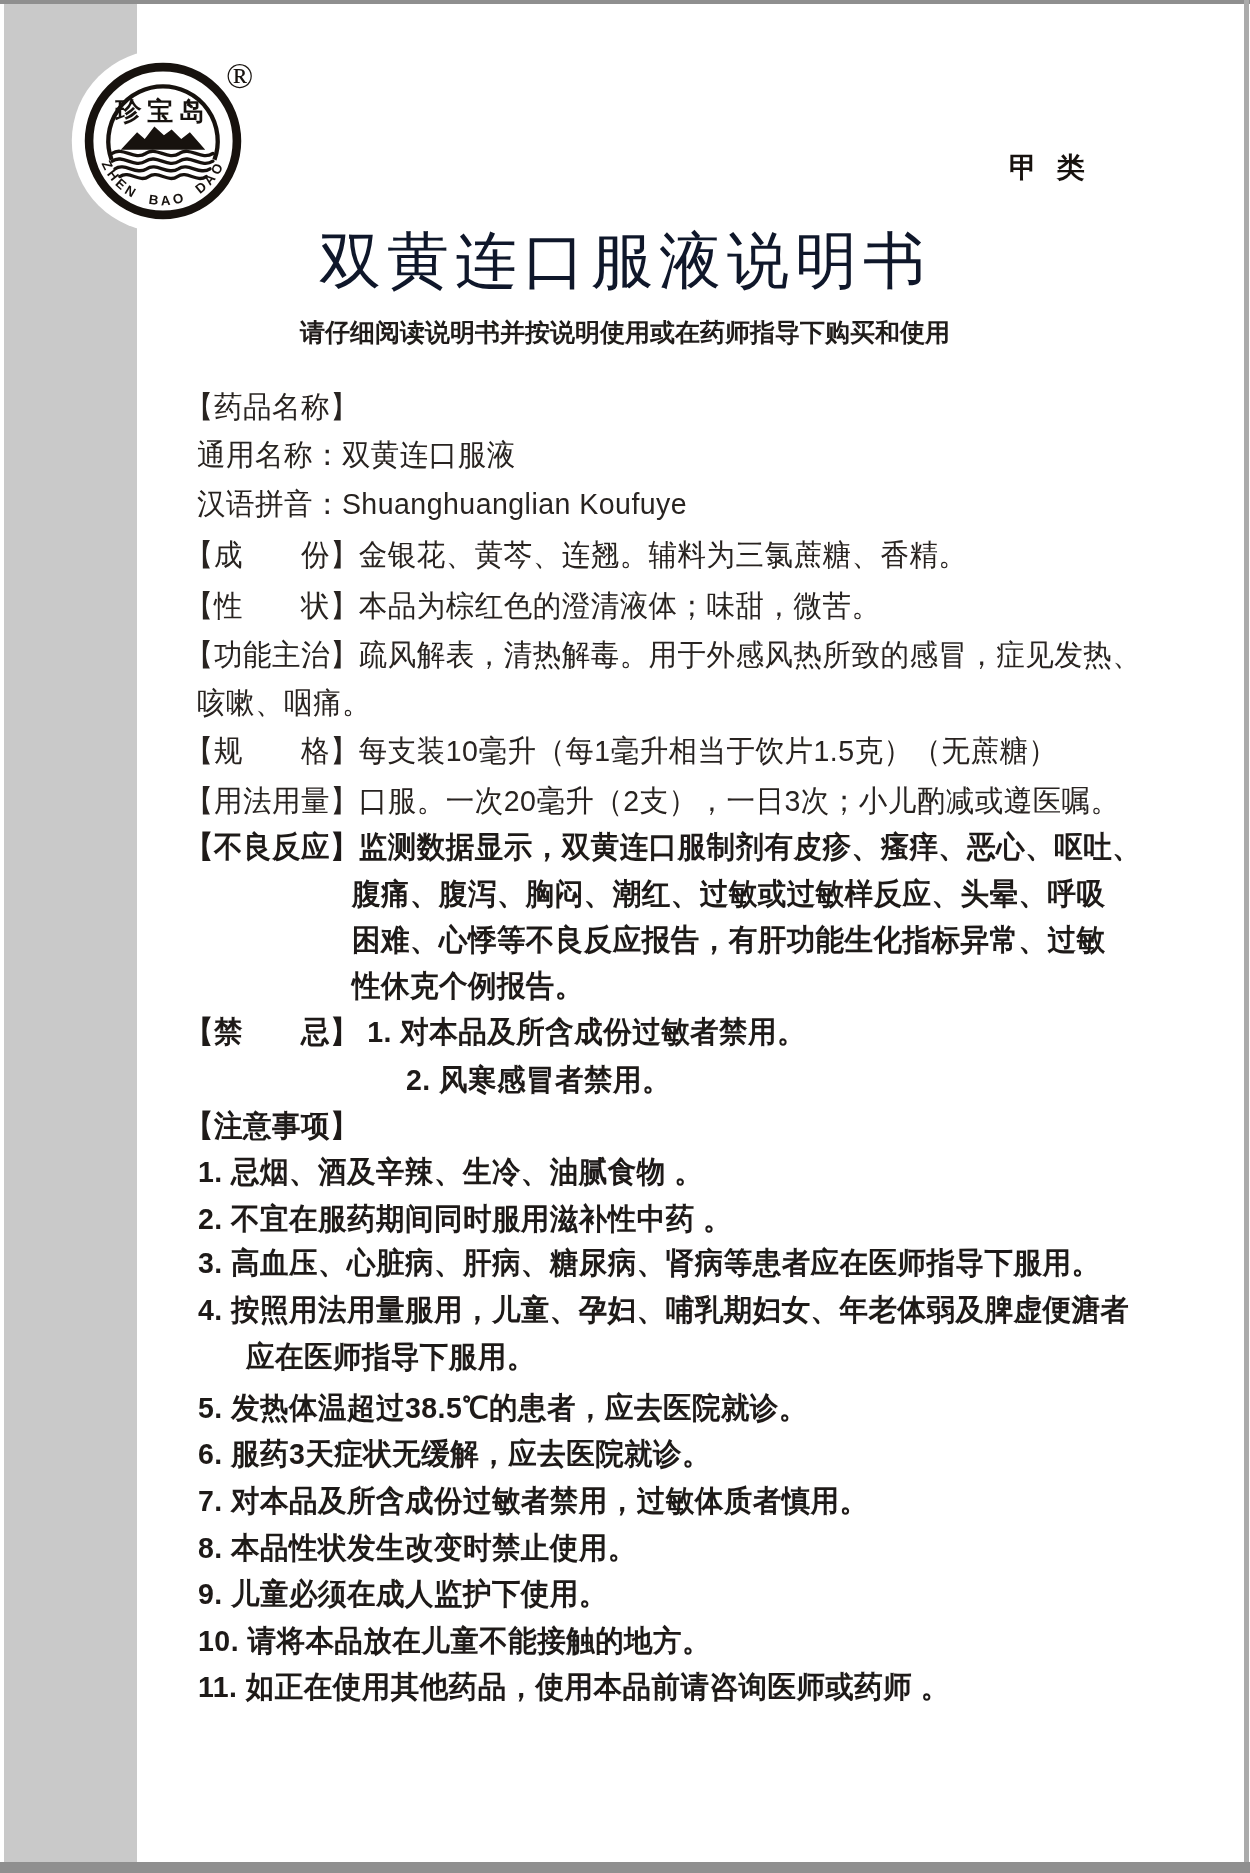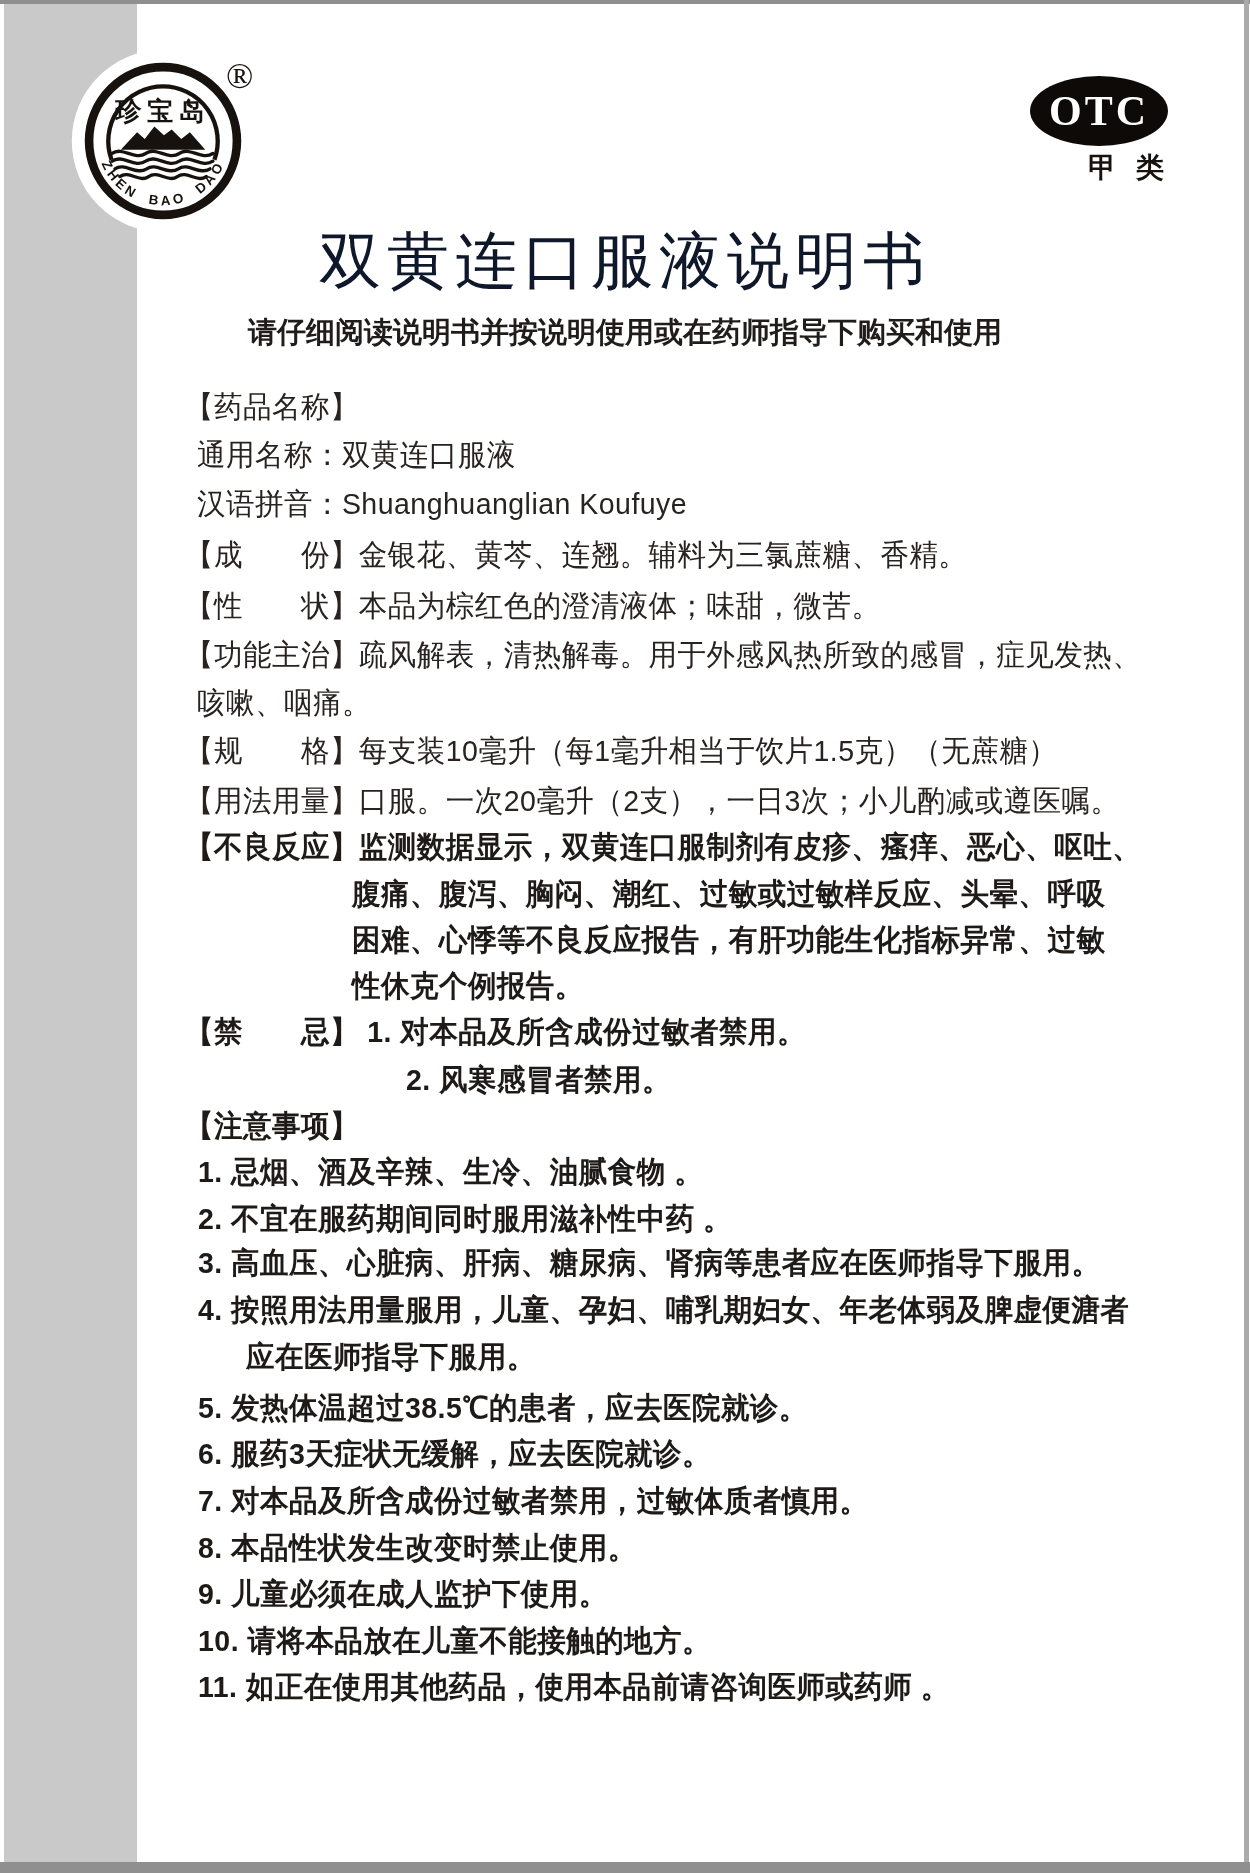--- a/index.html
+++ b/index.html
@@ -27,36 +27,36 @@
 
   
   .otc-ellipse{
     position:absolute;left:1030px;top:76px;width:138px;height:70px;
     background:#0d0a08;border-radius:50%;
     display:flex;align-items:center;justify-content:center;
     color:#ffffff;font-family:"Liberation Serif", serif;
     font-weight:bold;font-size:42px;letter-spacing:3px;
   }
   .otc-class{
-    position:absolute;left:1032px;top:149px;width:138px;
-    text-align:right;font-weight:bold;font-size:28px;letter-spacing:6px;
+    position:absolute;left:1009px;top:149px;width:138px;
+    text-align:left;font-weight:bold;font-size:28px;letter-spacing:6px;
     color:#17120e;white-space:nowrap;
   }
 
   
   .title-wrap{position:absolute;left:150px;top:0;width:950px;text-align:center;}
   .doc-title{
     position:absolute;left:0;top:222px;width:950px;
     font-family:"Liberation Serif", serif;
     font-weight:400;font-size:62px;line-height:78px;
     letter-spacing:6px;color:#0f172a;white-space:nowrap;
   }
   .doc-subtitle{
     position:absolute;left:0;top:312px;width:950px;
-    font-weight:bold;font-size:29px;line-height:40px;
+    font-weight:bold;font-size:25px;line-height:40px;
     letter-spacing:0px;color:#201c1a;white-space:nowrap;
   }
 
   
   .ln{
     position:absolute;
     font-size:30px;line-height:38px;
     letter-spacing:0.5px;white-space:nowrap;
     color:#282320;
     transform:scaleX(0.95);transform-origin:0 50%;
@@ -92,23 +92,20 @@
     <path d="M -45 37 c 10 -7 20 7 30 0 c 10 -7 20 7 30 0 c 10 -7 20 7 30 0" fill="none" stroke="#17120e" stroke-width="3.5" stroke-linecap="round"></path>
     <defs>
       <path id="arcpath" d="M -66 18 A 69 69 0 0 0 66 18" fill="none"></path>
     </defs>
     <text font-family="Liberation Sans, sans-serif" font-weight="bold" font-size="14" letter-spacing="3.5" word-spacing="7" fill="#17120e">
       <textPath href="#arcpath" startOffset="50%" text-anchor="middle">ZHEN BAO DAO</textPath>
     </text>
   </svg>
   <div class="reg-mark">®</div>
 
-  <div class="otc-ellipse">
-    <span>OTC</span>
-  </div>
   <div class="otc-class">甲 类</div>
 
   <div class="title-wrap">
     <div class="doc-title">双黄连口服液说明书</div>
     <div class="doc-subtitle">请仔细阅读说明书并按说明使用或在药师指导下购买和使用</div>
   </div>
 
   <div class="ln reg x-lbl" style="top:388px">【药品名称】</div>
   <div class="ln reg x-cont" style="top:436px">通用名称：双黄连口服液</div>
   <div class="ln reg x-cont" style="top:485px">汉语拼音：Shuanghuanglian Koufuye</div>

